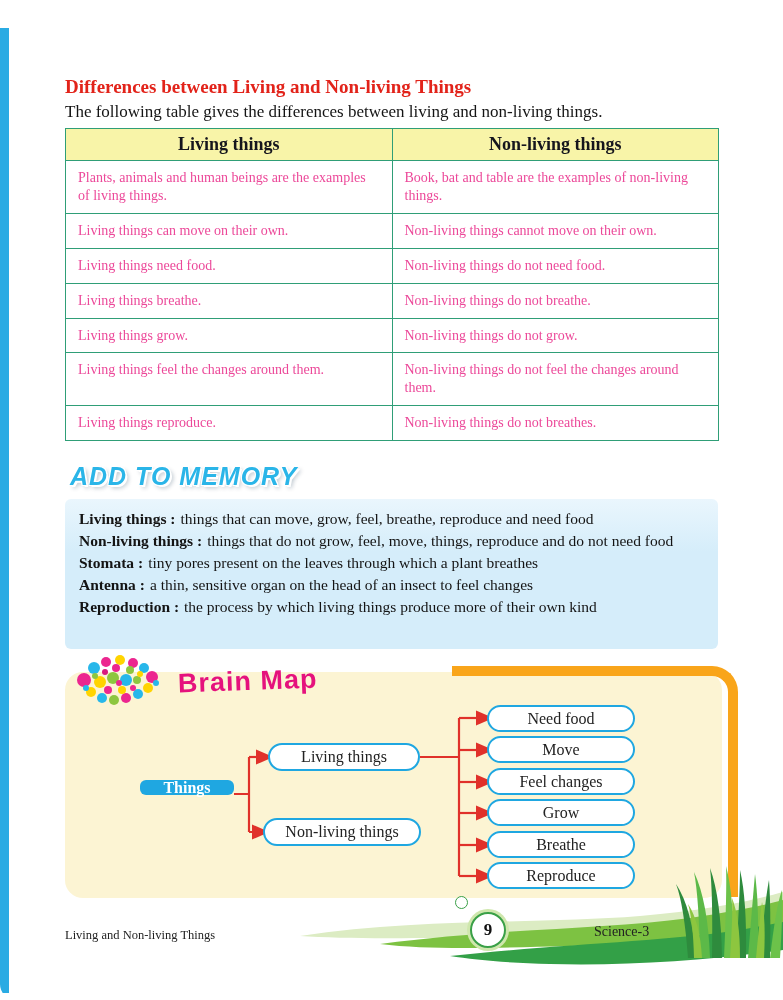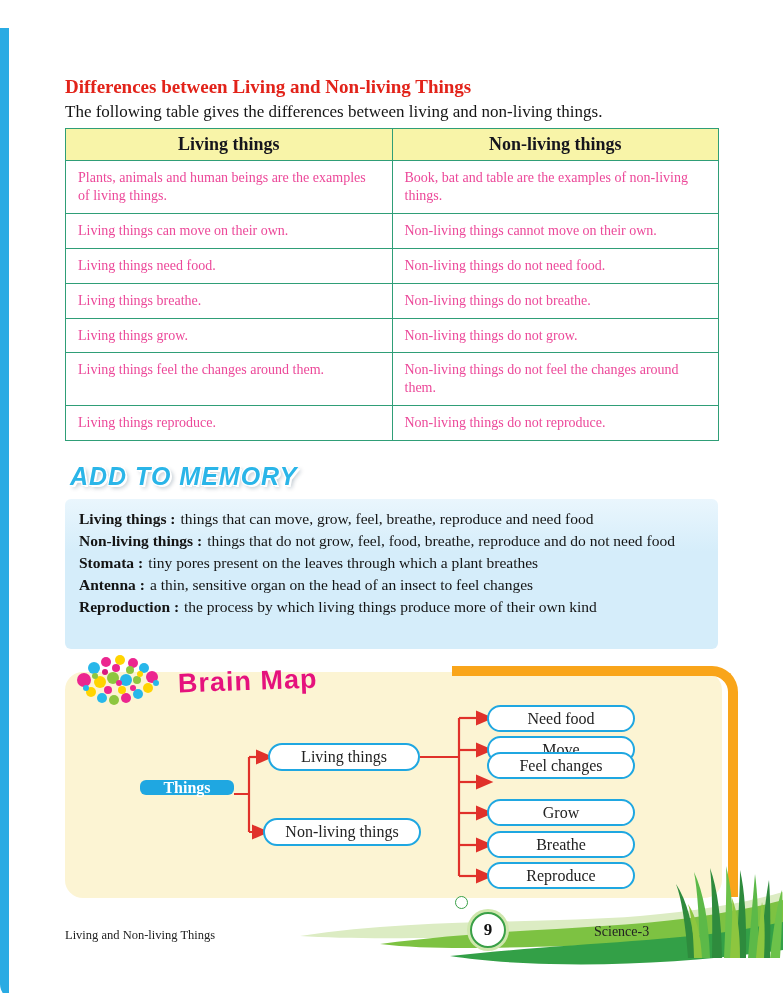--- a/index.html
+++ b/index.html
@@ -18,21 +18,21 @@
   .bm-panel{position:absolute;left:65px;top:672px;width:657px;height:226px;background:#fcf4d3;border-radius:18px;}
   .bm-orange{position:absolute;left:452px;top:666px;width:286px;height:231px;box-sizing:border-box;border-top:10px solid #f9a51a;border-right:10px solid #f9a51a;border-top-right-radius:26px;}
   .bm-title{position:absolute;left:178px;top:666px;font-family:"Liberation Sans",sans-serif;font-size:27px;font-weight:bold;color:#e5127d;transform:rotate(-2deg);letter-spacing:1px;}
   .brain{position:absolute;left:70px;top:650px;}
   .node{position:absolute;display:flex;align-items:center;justify-content:center;font-size:16px;color:#222;box-sizing:border-box;}
   .things{left:140px;top:780px;width:94px;height:15px;background:#1fa7e1;color:#fff;font-weight:bold;border-radius:6px;}
   .oval{background:#fff;border:2px solid #1fa7e1;border-radius:16px;}
   .living{left:268px;top:743px;width:152px;height:28px;}
   .nonliving{left:263px;top:818px;width:158px;height:28px;}
   .attr{left:487px;width:148px;height:27px;}
-  .a0{top:705px;}.a1{top:736px;}.a2{top:752px;}.a3{top:799px;}.a4{top:831px;}.a5{top:862px;}
+  .a0{top:705px;}.a1{top:736px;}.a2{top:768px;}.a3{top:799px;}.a4{top:831px;}.a5{top:862px;}
   svg.overlay{position:absolute;left:0;top:0;pointer-events:none;}
   .footer-left{position:absolute;left:65px;top:928px;font-size:12.5px;color:#222;}
   .footer-right{position:absolute;left:594px;top:924px;font-size:14px;color:#222;}
   .page-badge{position:absolute;left:470px;top:912px;width:32px;height:32px;border-radius:50%;background:#fff;border:2px solid #3aa047;box-shadow:0 0 0 3px #cfe7ad;display:flex;align-items:center;justify-content:center;font-size:17px;font-weight:bold;color:#111;}
   .small-bubble{position:absolute;left:455px;top:896px;width:13px;height:13px;border-radius:50%;background:#fff;border:1.6px solid #3aa047;box-sizing:border-box;}
 </style>
 </head>
 <body>
 
 <div class="page">
@@ -69,33 +69,33 @@
       <tr>
         <td>Living things grow.</td>
         <td>Non-living things do not grow.</td>
       </tr>
       <tr>
         <td>Living things feel the changes around them.</td>
         <td>Non-living things do not feel the changes around them.</td>
       </tr>
       <tr>
         <td>Living things reproduce.</td>
-        <td>Non-living things do not reproduce.</td>
+        <td>Non-living things do not breathes.</td>
       </tr>
     </tbody>
   </table>
 
   <div class="atm">ADD TO MEMORY</div>
 
   <div class="membox">
     <div class="mem-line">
       <b>Living things :</b><span>things that can move, grow, feel, breathe, reproduce and need food</span>
     </div>
     <div class="mem-line">
-      <b>Non-living things :</b><span>things that do not grow, feel, food, breathe, reproduce and do not need food</span>
+      <b>Non-living things :</b><span>things that do not grow, feel, move, things, reproduce and do not need food</span>
     </div>
     <div class="mem-line">
       <b>Stomata :</b><span>tiny pores present on the leaves through which a plant breathes</span>
     </div>
     <div class="mem-line">
       <b>Antenna :</b><span>a thin, sensitive organ on the head of an insect to feel changes</span>
     </div>
     <div class="mem-line">
       <b>Reproduction :</b><span>the process by which living things produce more of their own kind</span>
     </div>

